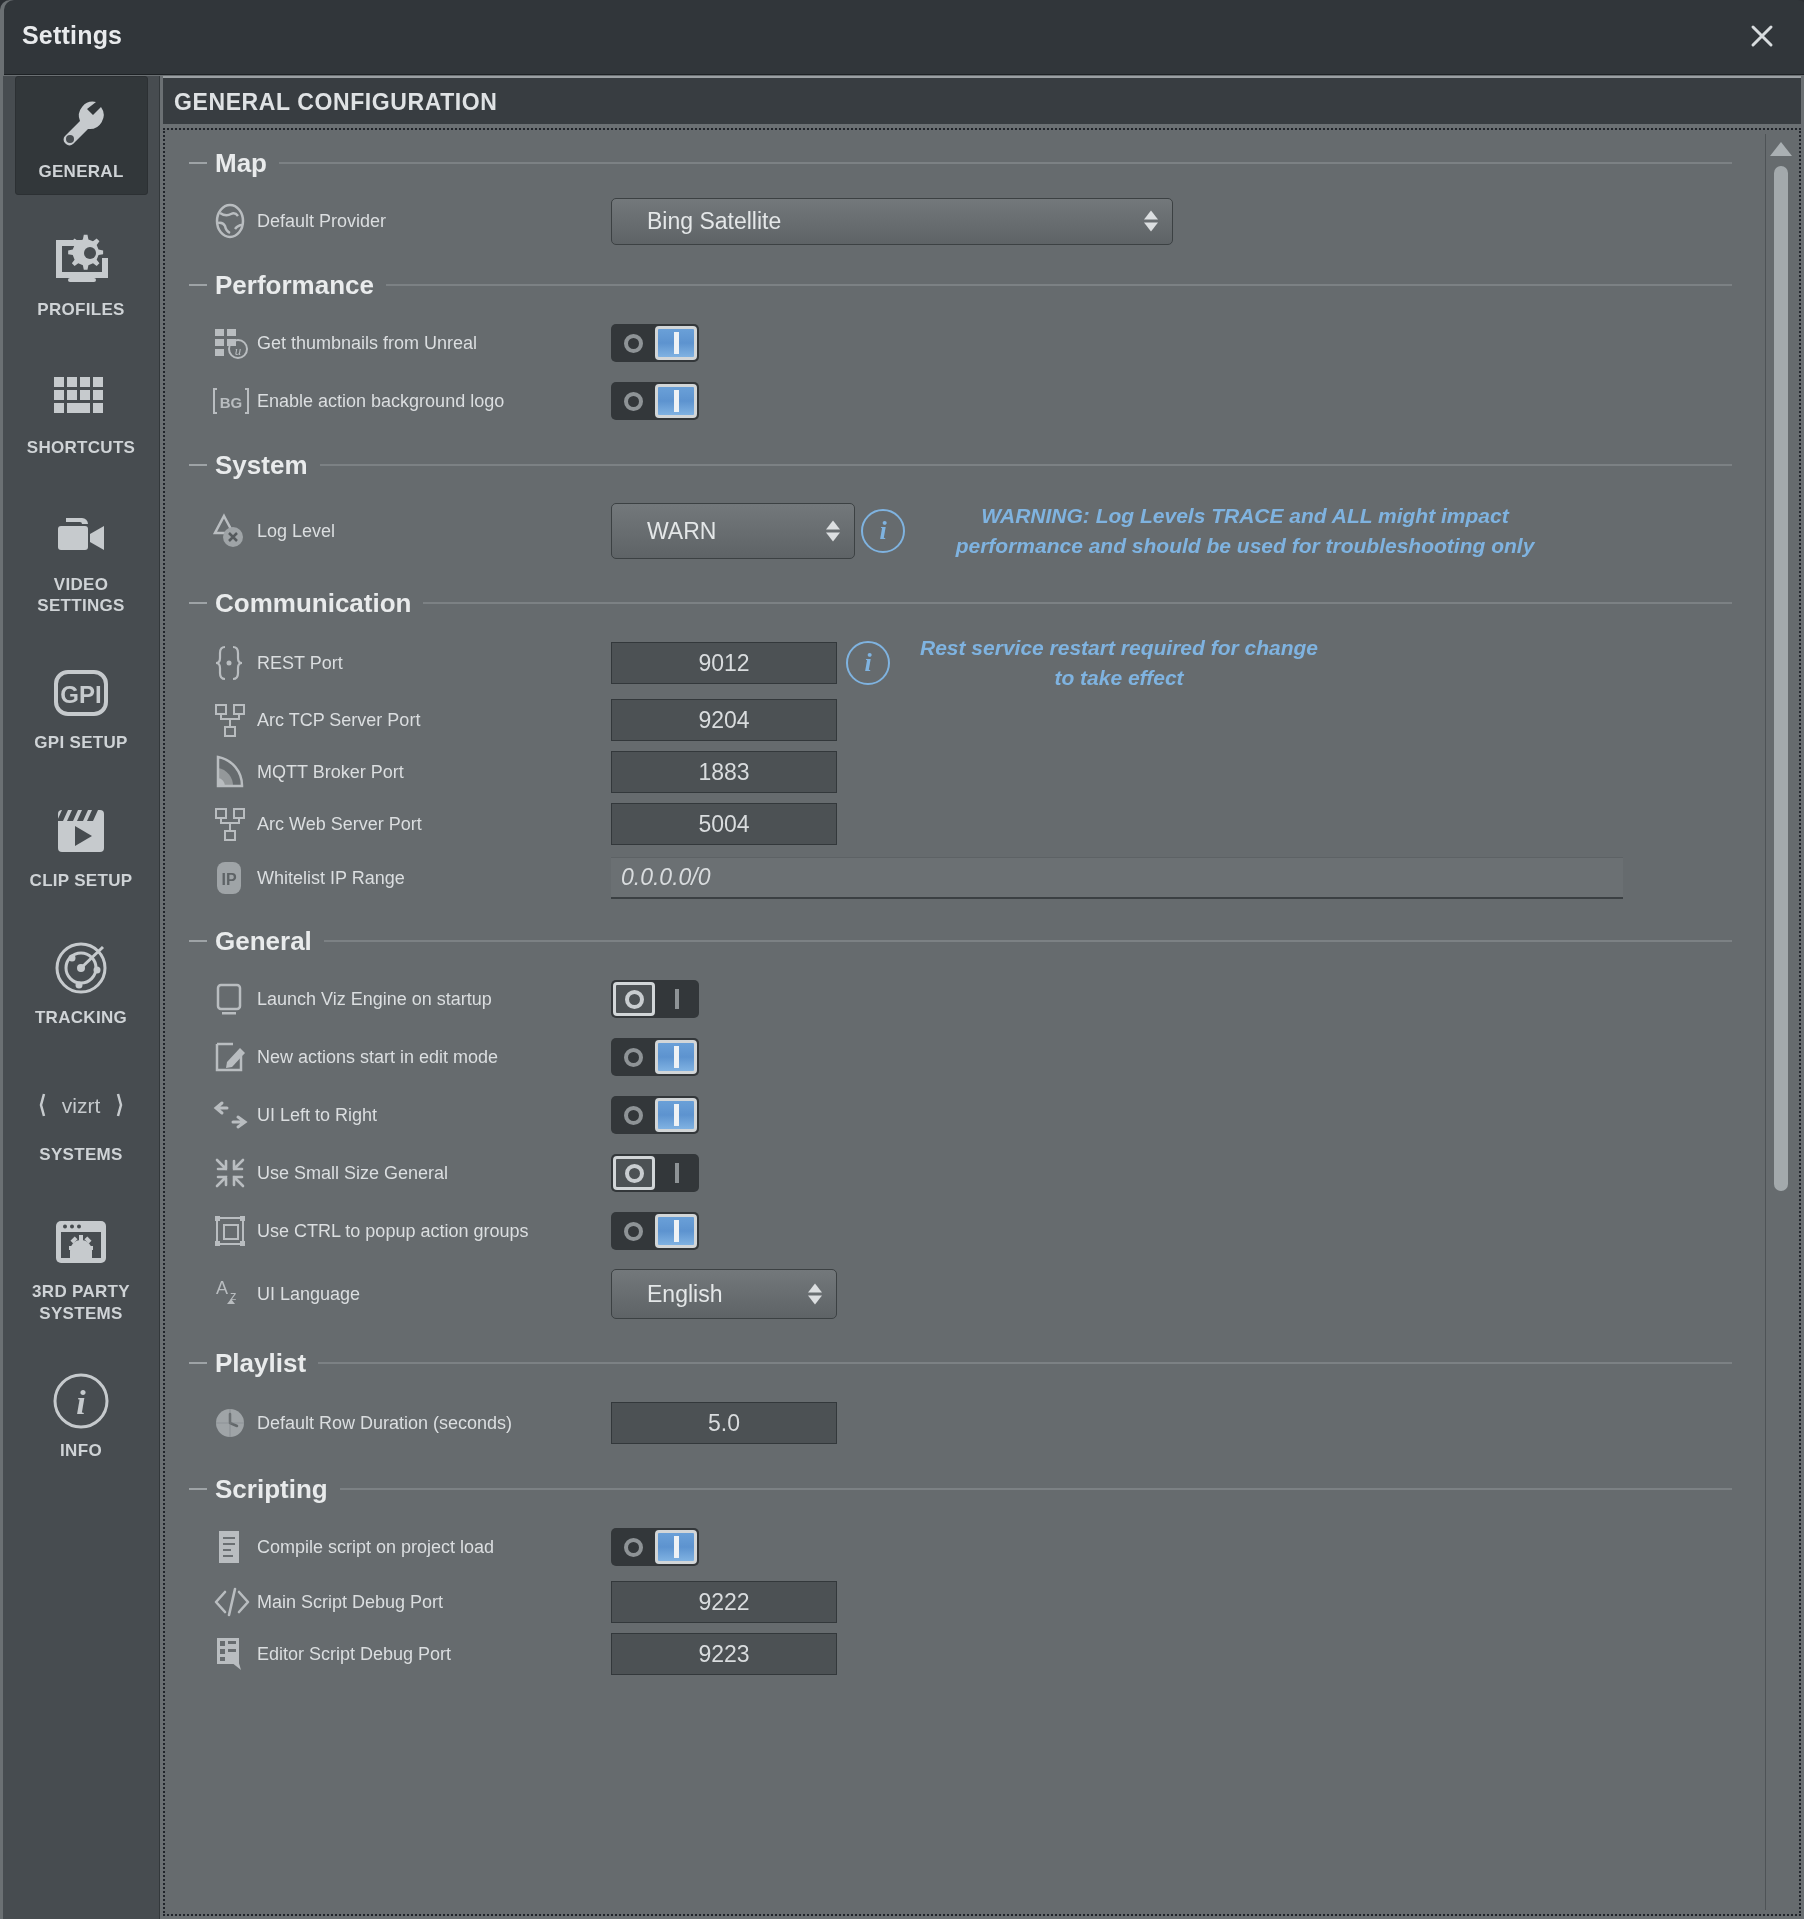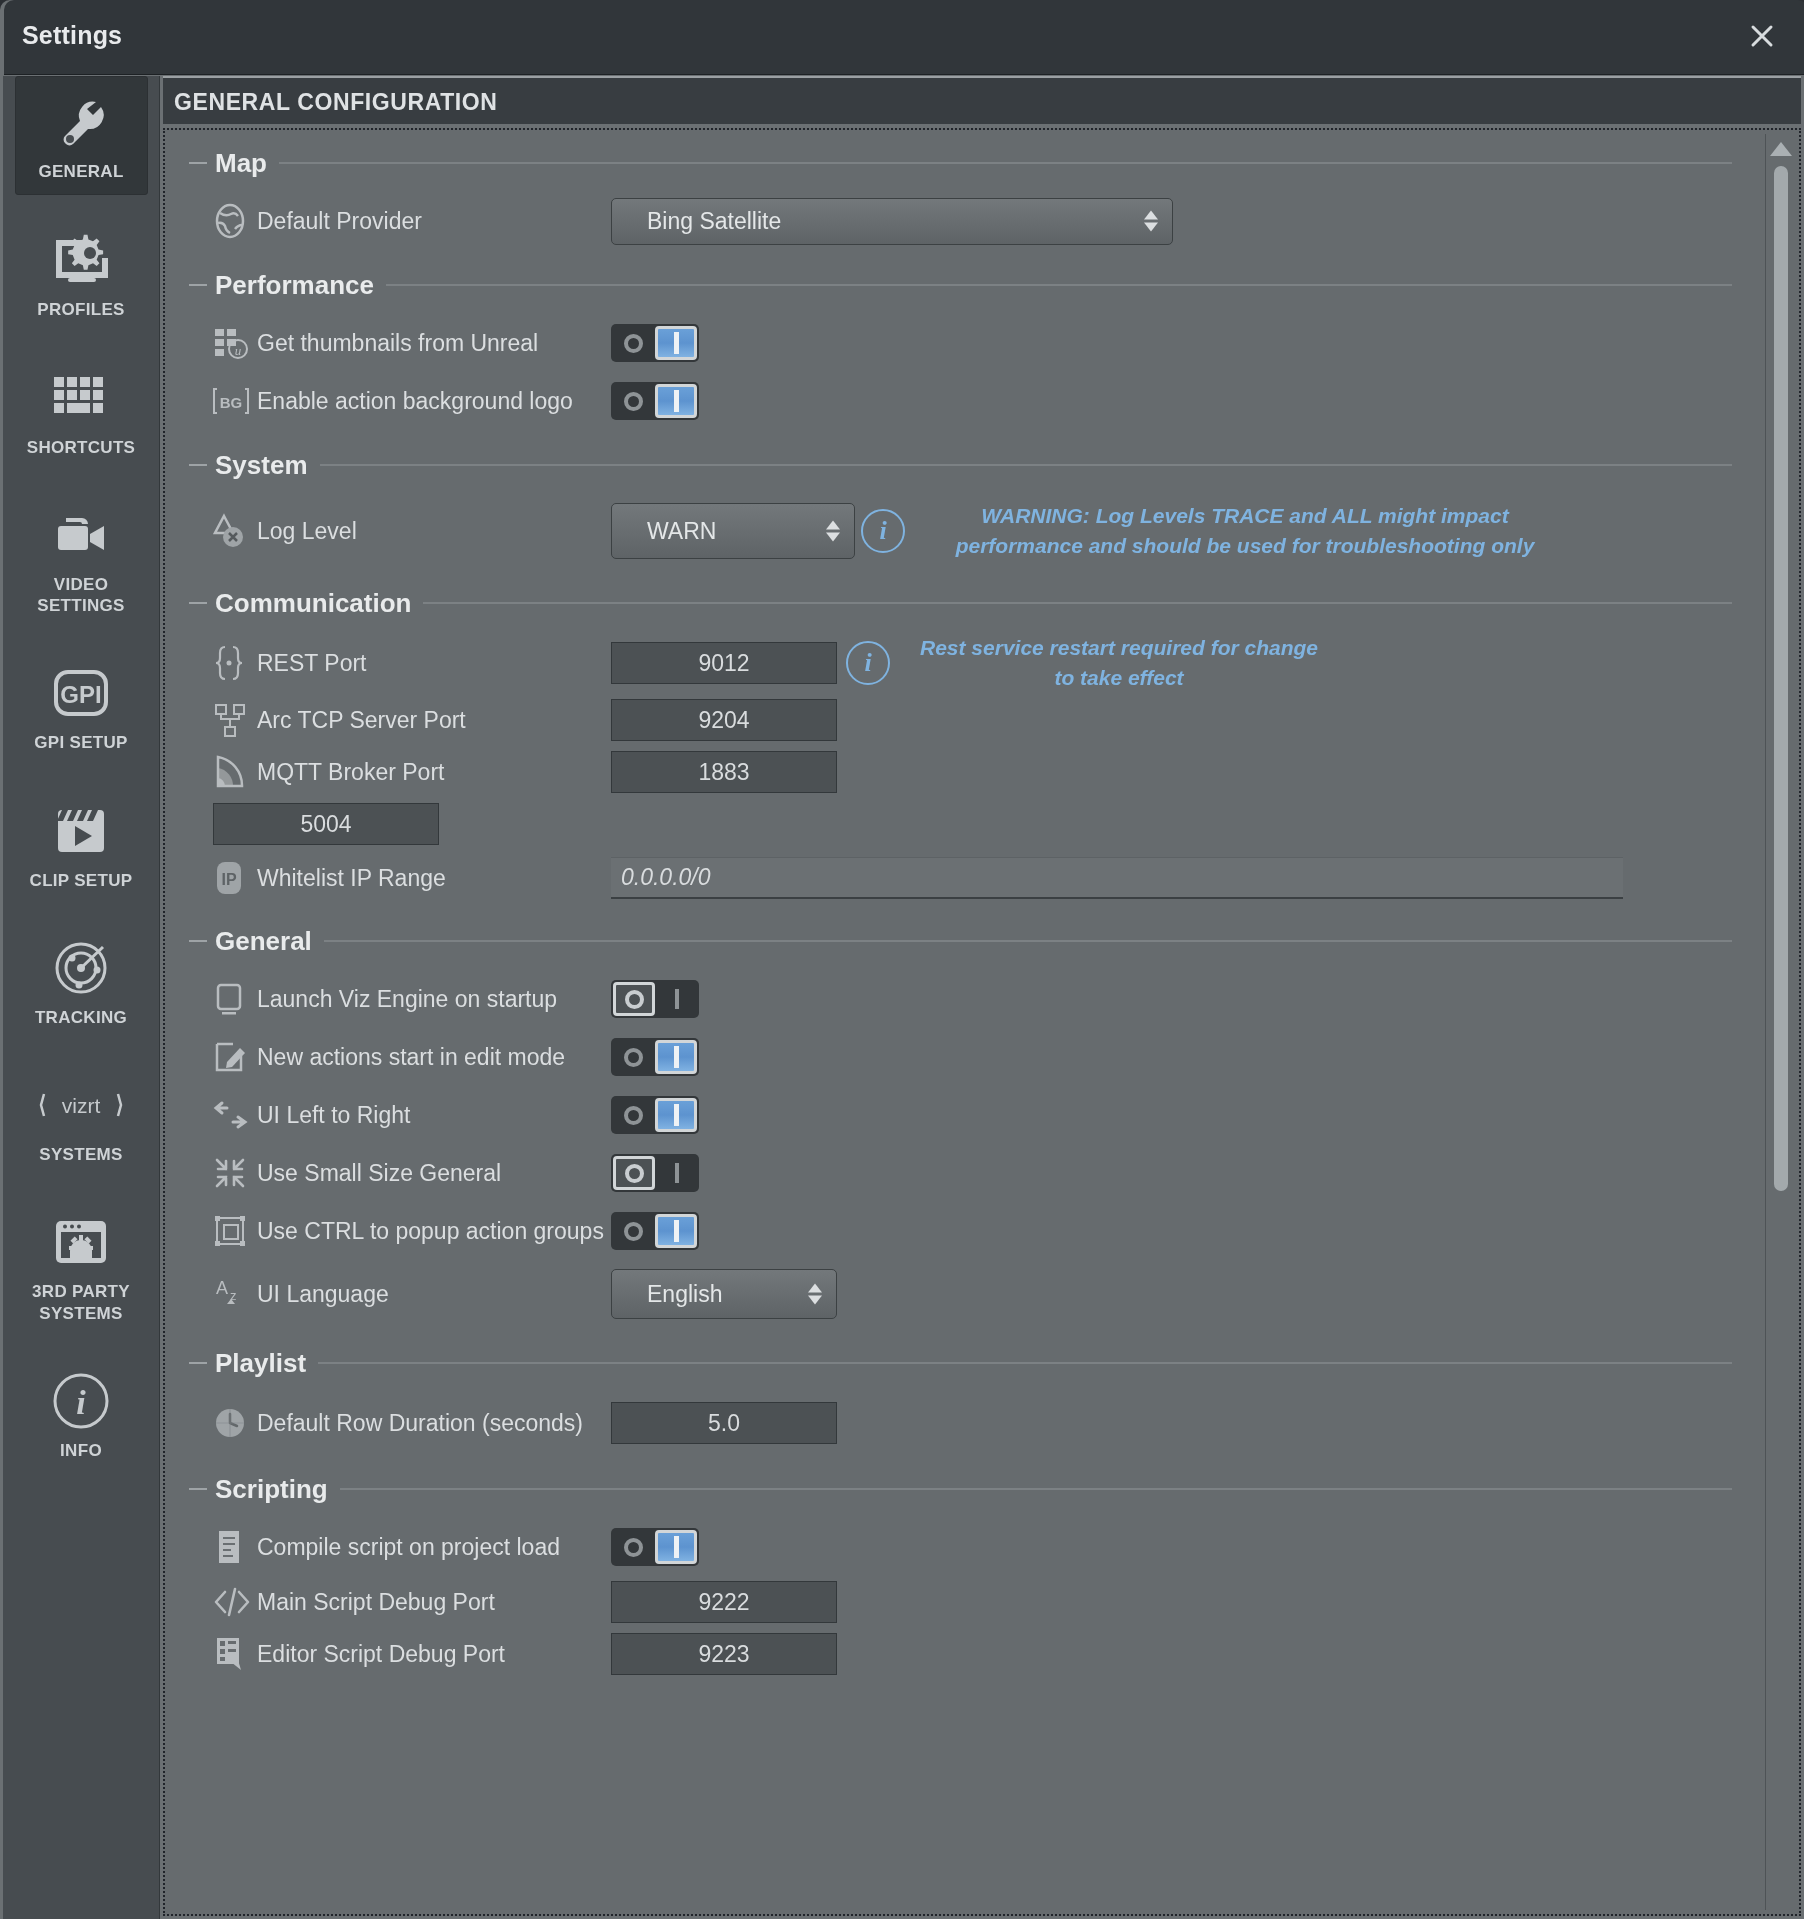--- a/index.html
+++ b/index.html
@@ -116,21 +116,21 @@
   .row-label-wrap {
     display: flex; align-items: center;
     width: 398px; flex: 0 0 398px;
   }
   .row-icon {
     width: 44px; flex: 0 0 44px; height: 40px;
     display: flex; align-items: center; justify-content: flex-start;
     color: #b9bdc0;
   }
   .row-label {
-    font-size: 23px; color: #dbdee0; white-space: nowrap;
+    font-size: 18px; color: #dbdee0; white-space: nowrap;
   }
 
   
   .combo {
     position: relative;
     height: 47px;
     background: linear-gradient(to bottom,#73787b 0%,#5e6366 100%);
     border: 1px solid #3c4143;
     border-radius: 5px;
     display: flex; align-items: center;
@@ -600,20 +600,31 @@
                 </svg>
               </div>
               <div class="row-label">MQTT Broker Port</div>
             </div>
             <div class="numinput" style="width:226px">
               <span>1883</span>
             </div>
           </div>
 
           <div class="row" style="height:52px">
+            <div class="row-label-wrap">
+              <div class="row-icon">
+                <svg width="34" height="36" viewBox="0 0 34 36">
+                  <rect x="3" y="3" width="10" height="9" fill="none" stroke="#b9bdc0" stroke-width="2"></rect>
+                  <rect x="21" y="3" width="10" height="9" fill="none" stroke="#b9bdc0" stroke-width="2"></rect>
+                  <rect x="12" y="25" width="10" height="9" fill="none" stroke="#b9bdc0" stroke-width="2"></rect>
+                  <path d="M8 12 v5 h18 v-5 M17 17 v8" fill="none" stroke="#b9bdc0" stroke-width="2"></path>
+                </svg>
+              </div>
+              <div class="row-label">Arc Web Server Port</div>
+            </div>
             <div class="numinput" style="width:226px">
               <span>5004</span>
             </div>
           </div>
 
           <div class="row" style="height:56px">
             <div class="row-label-wrap">
               <div class="row-icon">
                 <svg width="32" height="36" viewBox="0 0 32 36">
                   <rect x="4" y="2" width="24" height="32" rx="8" fill="#9fa4a7"></rect>

